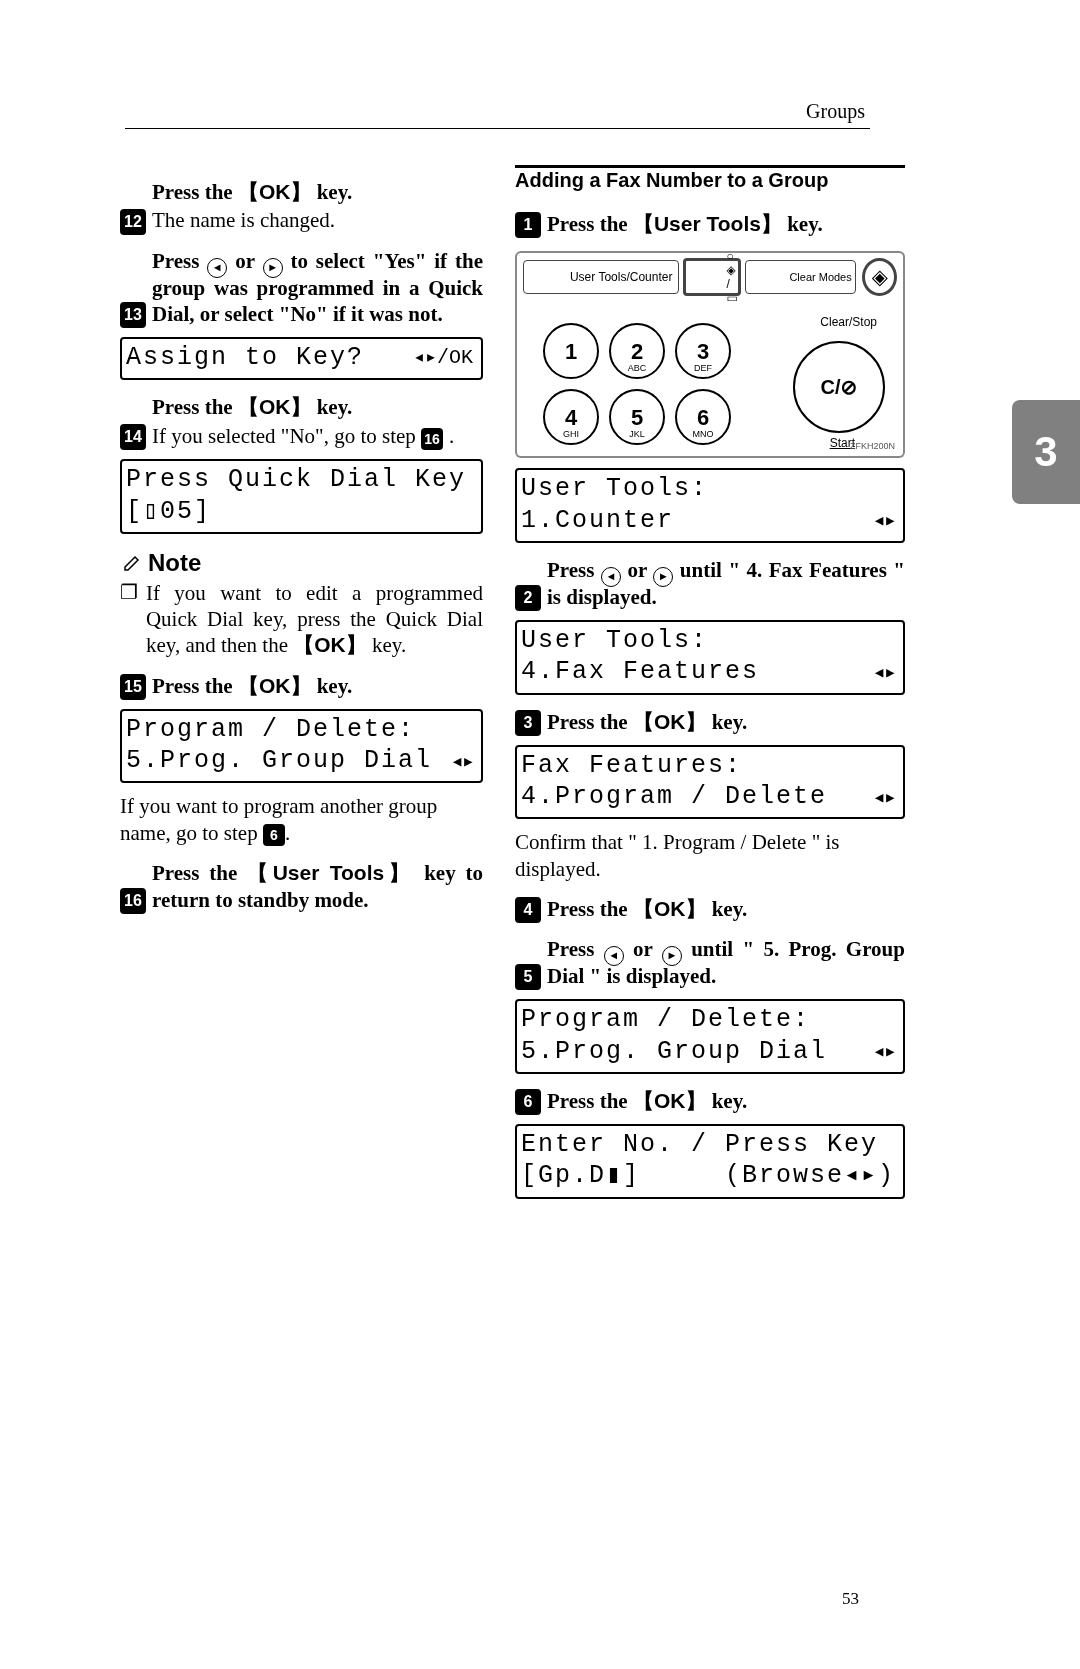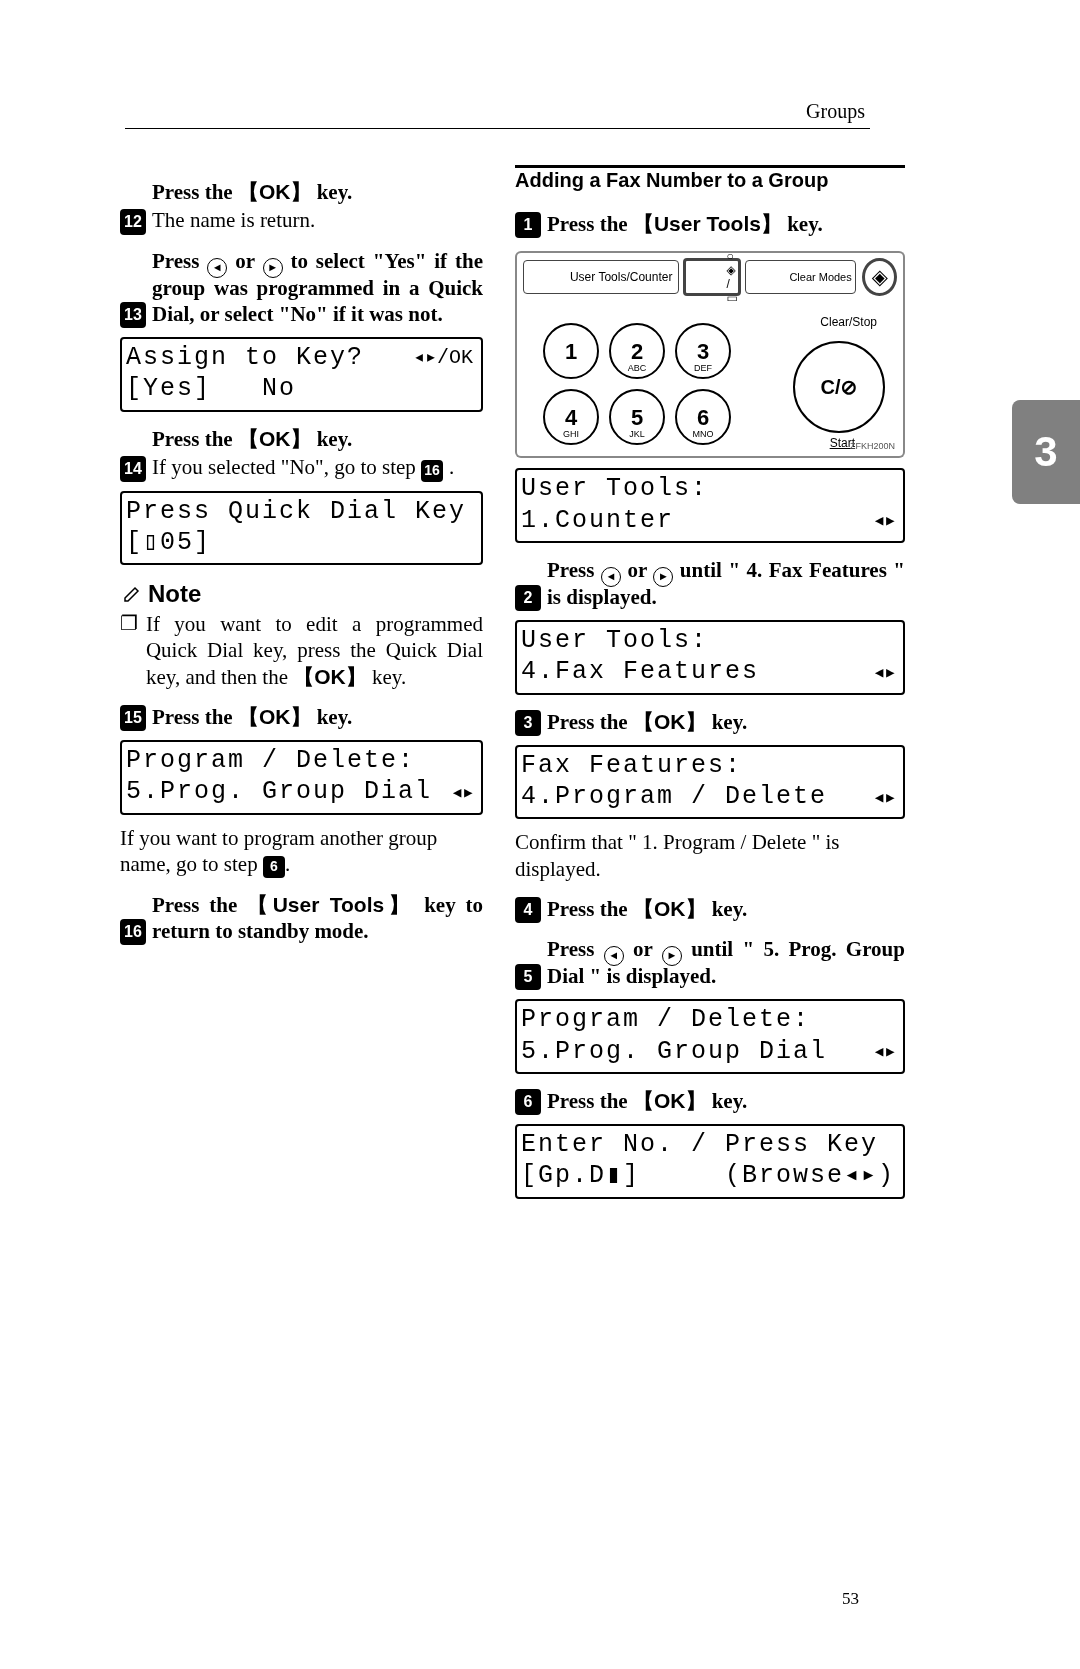--- a/index.html
+++ b/index.html
@@ -225,33 +225,32 @@
   <div class="header-line"></div>
 
   <div class="columns">
 
     <div class="col">
 
       <div class="step">
         <span class="badge">12</span>
         <div class="step-body">
           <span class="bold">Press the <span class="keycap">【OK】</span> key.</span>
-          <div class="result-text">The name is return.</div>
+          <div class="result-text">The name is changed.</div>
         </div>
       </div>
 
       <div class="step">
         <span class="badge">13</span>
         <div class="step-body bold justify">
           Press <span class="arrow-circle">◂</span> or <span class="arrow-circle">▸</span> to select "Yes" if the group was programmed in a Quick Dial, or select "No" if it was not.
         </div>
       </div>
       <div class="lcd">
         <div class="lcd-row"><span>Assign to Key?</span><span class="ar-ok">◂▸/OK</span></div>
-        <div class="lcd-row"><span>[Yes]   No</span></div>
       </div>
 
       <div class="step">
         <span class="badge">14</span>
         <div class="step-body">
           <span class="bold">Press the <span class="keycap">【OK】</span> key.</span>
           <div class="result-text">
             <span>If you selected "No", go to step </span><span class="badge badge-sm">16</span><span>.</span>
           </div>
         </div>

